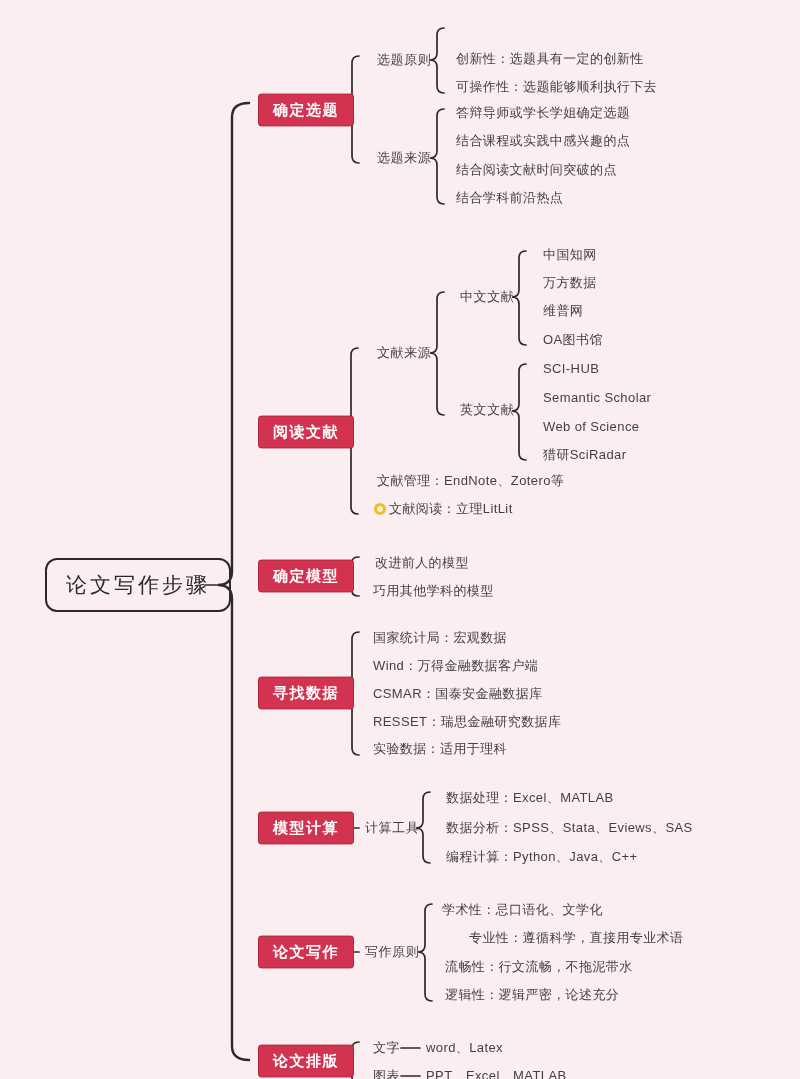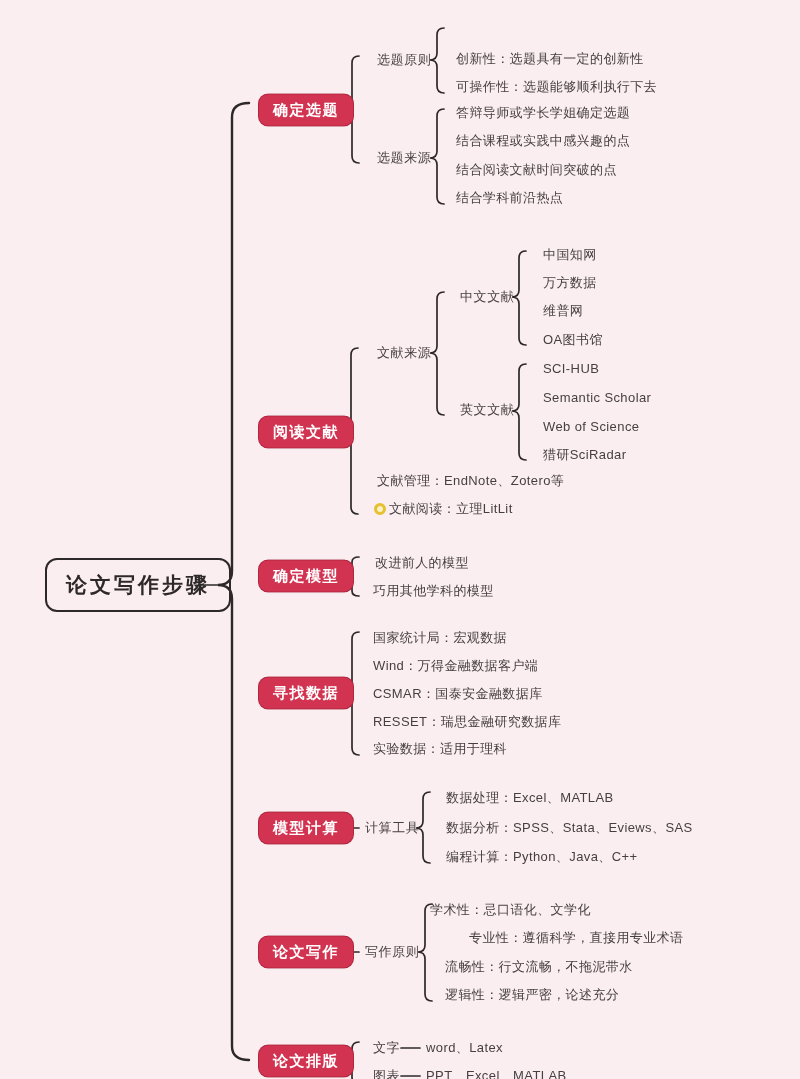--- a/index.html
+++ b/index.html
@@ -10,30 +10,30 @@
     background:var(--bg,#fbeef0);
     overflow:hidden;
   }
   #connectors{position:absolute;left:0;top:0;z-index:1;}
   .node,.txt,.lbl{position:absolute;transform:translateY(-50%);white-space:nowrap;z-index:2;}
   .root-node{
     position:absolute;transform:translateY(-50%);z-index:2;
     border:2.5px solid var(--line,#2d282a);
     border-radius:12px;
     padding:11px 19px;
-    font-size:21px;font-weight:bold;letter-spacing:3px;
+    font-size:21px;font-weight:normal;letter-spacing:3px;
     color:var(--line,#2d282a);
     white-space:nowrap;
   }
   .branch-node{
     position:absolute;transform:translateY(-50%);z-index:2;
     background:var(--red,#d23350);
     color:var(--node-text,#ffffff);
     font-size:15px;font-weight:bold;letter-spacing:1.5px;
-    padding:6px 14px;border-radius:10px;
+    padding:6px 14px;border-radius:4px;
     border:1px solid rgba(150,25,50,.55);
     white-space:nowrap;
   }
   .txt{font-size:13px;color:var(--text,#453f41);letter-spacing:.4px;}
   .lbl{font-size:13px;color:var(--text,#453f41);letter-spacing:.6px;}
   .icon-row{display:flex;align-items:center;gap:3px;}
   .gold-ring{
     display:inline-block;width:6px;height:6px;border-radius:50%;
     border:3.5px solid var(--gold,#e6c02f);
     background:var(--gold-fill,#faf1c6);
@@ -113,21 +113,21 @@
   <div class="txt" style="left:373px;top:749px">实验数据：适用于理科</div>
 
   <div class="branch-node" style="left:258px;top:828px">模型计算</div>
   <div class="lbl" style="left:365px;top:828px">计算工具</div>
   <div class="txt" style="left:446px;top:798px">数据处理：Excel、MATLAB</div>
   <div class="txt" style="left:446px;top:828px">数据分析：SPSS、Stata、Eviews、SAS</div>
   <div class="txt" style="left:446px;top:857px">编程计算：Python、Java、C++</div>
 
   <div class="branch-node" style="left:258px;top:952px">论文写作</div>
   <div class="lbl" style="left:365px;top:952px">写作原则</div>
-  <div class="txt" style="left:430px;top:910px">学术性：忌口语化、文学化</div>
+  <div class="txt" style="left:442px;top:910px">学术性：忌口语化、文学化</div>
   <div class="txt" style="left:469px;top:938px">专业性：遵循科学，直接用专业术语</div>
   <div class="txt" style="left:445px;top:967px">流畅性：行文流畅，不拖泥带水</div>
   <div class="txt" style="left:445px;top:995px">逻辑性：逻辑严密，论述充分</div>
 
   <div class="branch-node" style="left:258px;top:1061px">论文排版</div>
   <div class="lbl" style="left:373px;top:1048px">文字</div>
   <div class="txt" style="left:426px;top:1048px">word、Latex</div>
   <div class="lbl" style="left:373px;top:1076px">图表</div>
   <div class="txt" style="left:426px;top:1076px">PPT、Excel、MATLAB</div>
 

